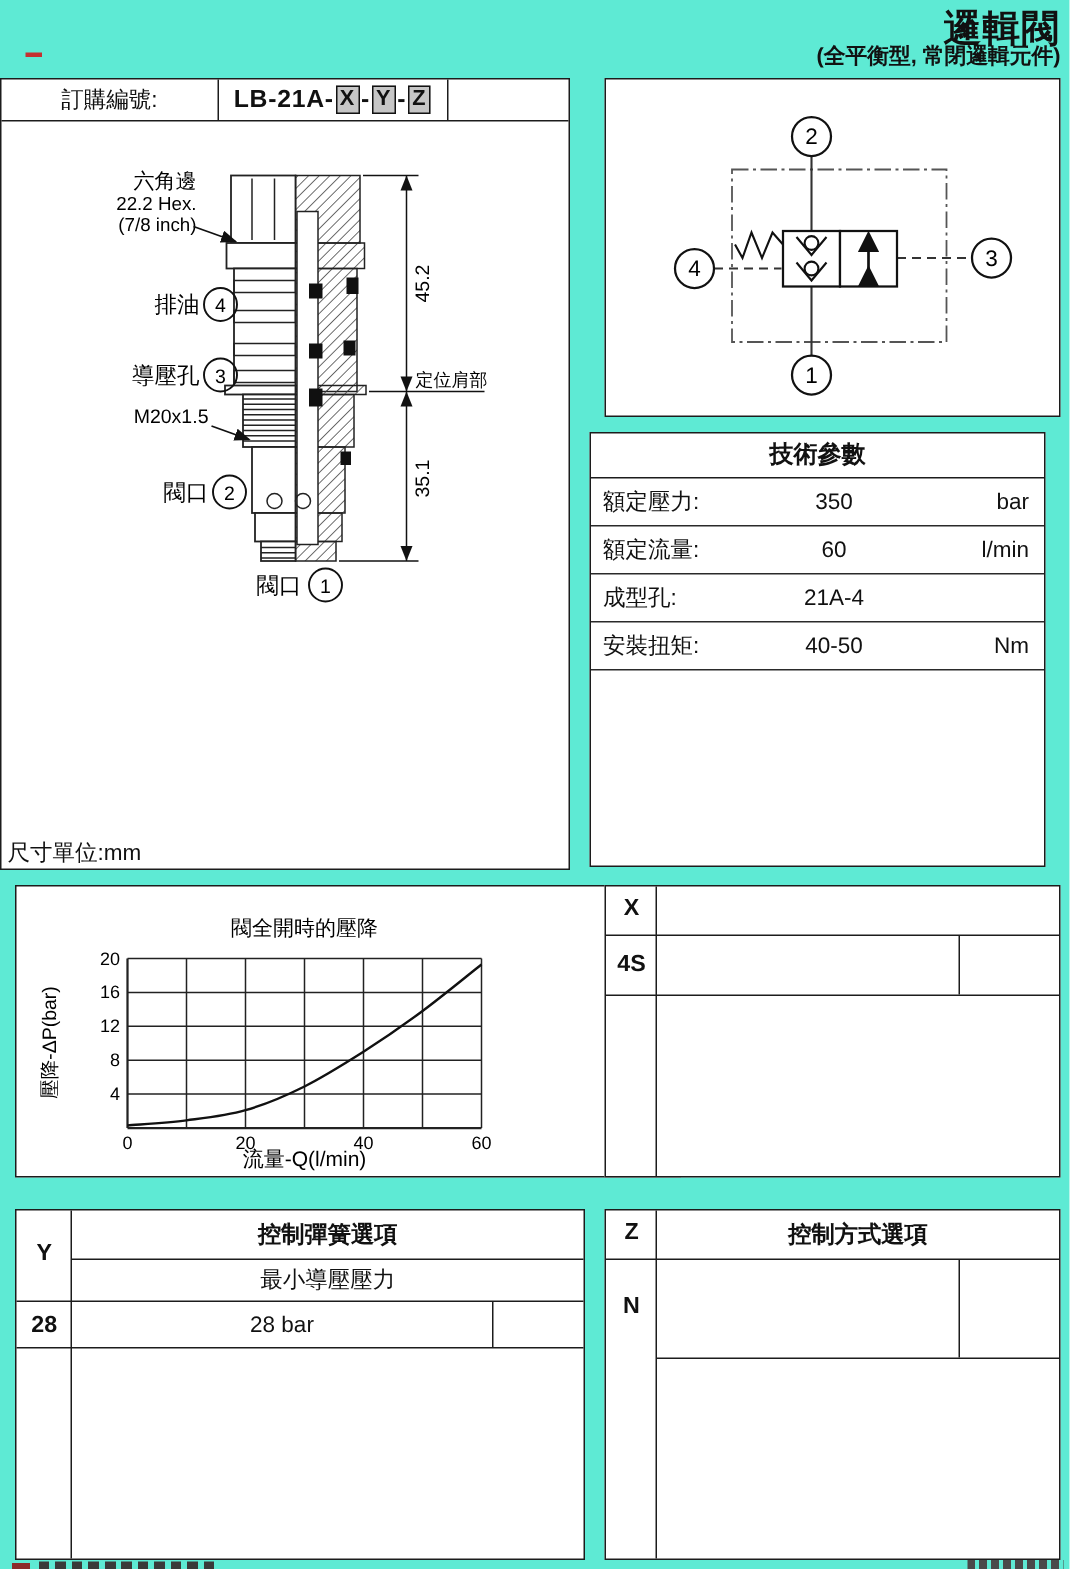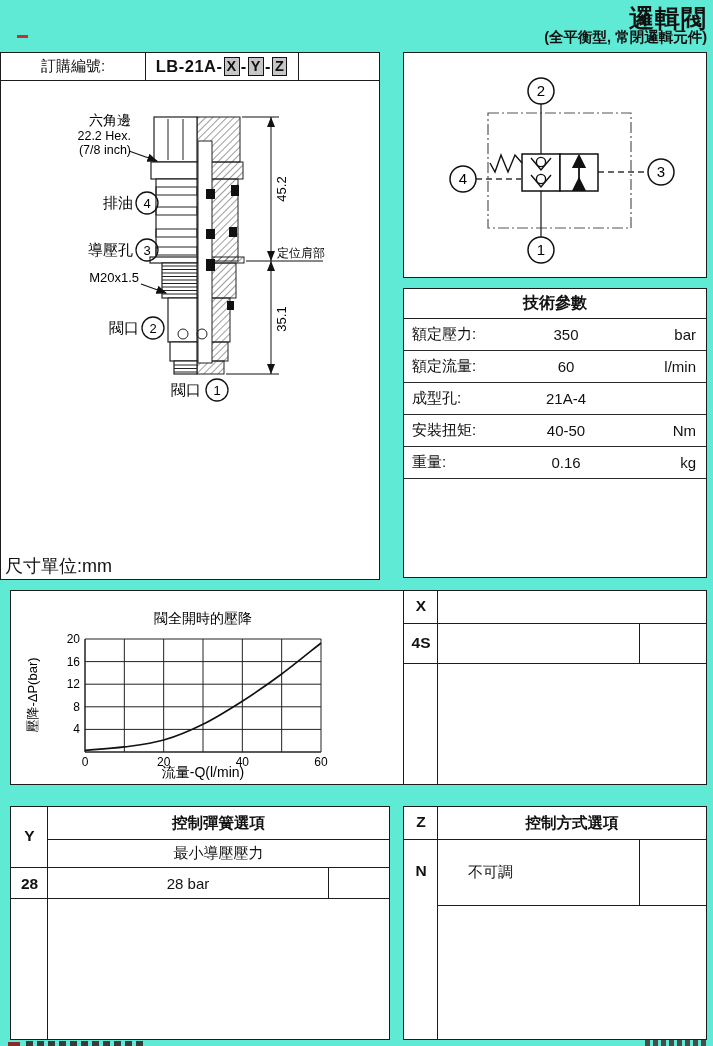--- a/index.html
+++ b/index.html
@@ -12,21 +12,21 @@
   .redmark   { position:absolute; left:17px; top:35px; width:11px; height:3px; background:#c43030; }
 
   
   .order-row { position:absolute; left:0; top:0; width:100%; height:28px; border-bottom:1.6px solid #1c1c1c; display:flex; }
   .order-cell { display:flex; align-items:center; justify-content:center; height:100%; }
   .oc-label { width:145px; border-right:1.4px solid #1c1c1c; font-size:15px; }
   .oc-value { width:153px; border-right:1.4px solid #1c1c1c; font-size:16.5px; font-weight:bold; letter-spacing:.5px; }
   .oc-rest  { flex:1; }
   .code-box { display:inline-block; background:#c6c6c6; border:1.6px solid #111; line-height:1; padding:1px 2px 2px 2px; margin:0 1px; font-size:14.5px; }
 
-  .units-note { position:absolute; left:4px; bottom:1px; font-size:18px; }
+  .units-note { position:absolute; left:4px; bottom:1px; font-size:15px; }
 
   
   .tech-head { height:30px; border-bottom:1.5px solid #1c1c1c; display:flex; align-items:center; justify-content:center; font-size:16px; font-weight:bold; }
   .tech-row { display:grid; grid-template-columns:100px 1fr 78px; height:32px; align-items:center; border-bottom:1.4px solid #2a2a2a; font-size:15px; }
   .tech-row .tl { padding-left:8px; }
   .tech-row .tv { text-align:center; }
   .tech-row .tu { text-align:right; padding-right:10px; }
 
   
   .opt-leftcol { position:absolute; top:0; bottom:0; border-right:1.4px solid #1c1c1c; }
@@ -210,46 +210,41 @@
         <circle cx="257" cy="119" r="13"></circle>
         <circle cx="59" cy="126" r="13"></circle>
       </g>
       <text x="137" y="43" text-anchor="middle" font-size="15">2</text>
       <text x="137" y="202" text-anchor="middle" font-size="15">1</text>
       <text x="257" y="124" text-anchor="middle" font-size="15">3</text>
       <text x="59" y="131" text-anchor="middle" font-size="15">4</text>
     </svg>
   </div>
 
-  <div class="box" style="left:403px; top:288px; width:304px; height:290px;">
+  <div class="box" style="left:393px; top:288px; width:304px; height:290px;">
     <div class="tech-head">技術參數</div>
     <div class="tech-row">
       <span class="tl">額定壓力:</span>
       <span class="tv">350</span>
       <span class="tu">bar</span>
     </div>
     <div class="tech-row">
       <span class="tl">額定流量:</span>
       <span class="tv">60</span>
       <span class="tu">l/min</span>
     </div>
     <div class="tech-row">
       <span class="tl">成型孔:</span>
       <span class="tv">21A-4</span>
       <span class="tu"></span>
     </div>
     <div class="tech-row">
       <span class="tl">安裝扭矩:</span>
       <span class="tv">40-50</span>
       <span class="tu">Nm</span>
-    </div>
-    <div class="tech-row">
-      <span class="tl">重量:</span>
-      <span class="tv">0.16</span>
-      <span class="tu">kg</span>
     </div>
   </div>
 
   <div class="box" style="left:10px; top:590px; width:444px; height:195px;">
     <svg width="377" height="192" viewBox="0 0 377 192">
       <text x="192" y="32" text-anchor="middle" font-size="14">閥全開時的壓降</text>
       <g>
           <line x1="74" x2="74" y1="48" y2="161" stroke="#222" stroke-width="1.5"></line>
           <line x1="113.33333333333333" x2="113.33333333333333" y1="48" y2="161" stroke="#222" stroke-width="1"></line>
           <line x1="152.66666666666666" x2="152.66666666666666" y1="48" y2="161" stroke="#222" stroke-width="1"></line>
@@ -302,21 +297,20 @@
     <div class="vline" style="left:317px; top:61px; height:30px;"></div>
     <div class="hline" style="left:0; right:0; top:91px;"></div>
   </div>
 
   <div class="box" style="left:403px; top:806px; width:304px; height:234px;">
     <div class="opt-leftcol" style="left:0; width:34px;"></div>
     <div class="opt-code" style="left:0; width:34px; top:6px;">Z</div>
     <div class="opt-title" style="left:34px; right:0;">控制方式選項</div>
     <div class="hline" style="left:0; right:0; top:32px;"></div>
     <div class="opt-code" style="left:0; width:34px; top:55px;">N</div>
-    <div class="opt-desc" style="left:34px; width:201px; top:33px; height:65px; padding-left:30px;">不可調</div>
     <div class="vline" style="left:235px; top:33px; height:65px;"></div>
     <div class="hline" style="left:34px; right:0; top:98px;"></div>
   </div>
 
   <div class="ff-left-red"></div>
   <div class="footer-frag ff-left"></div>
   <div class="footer-frag ff-right"></div>
 
 </div>
 

